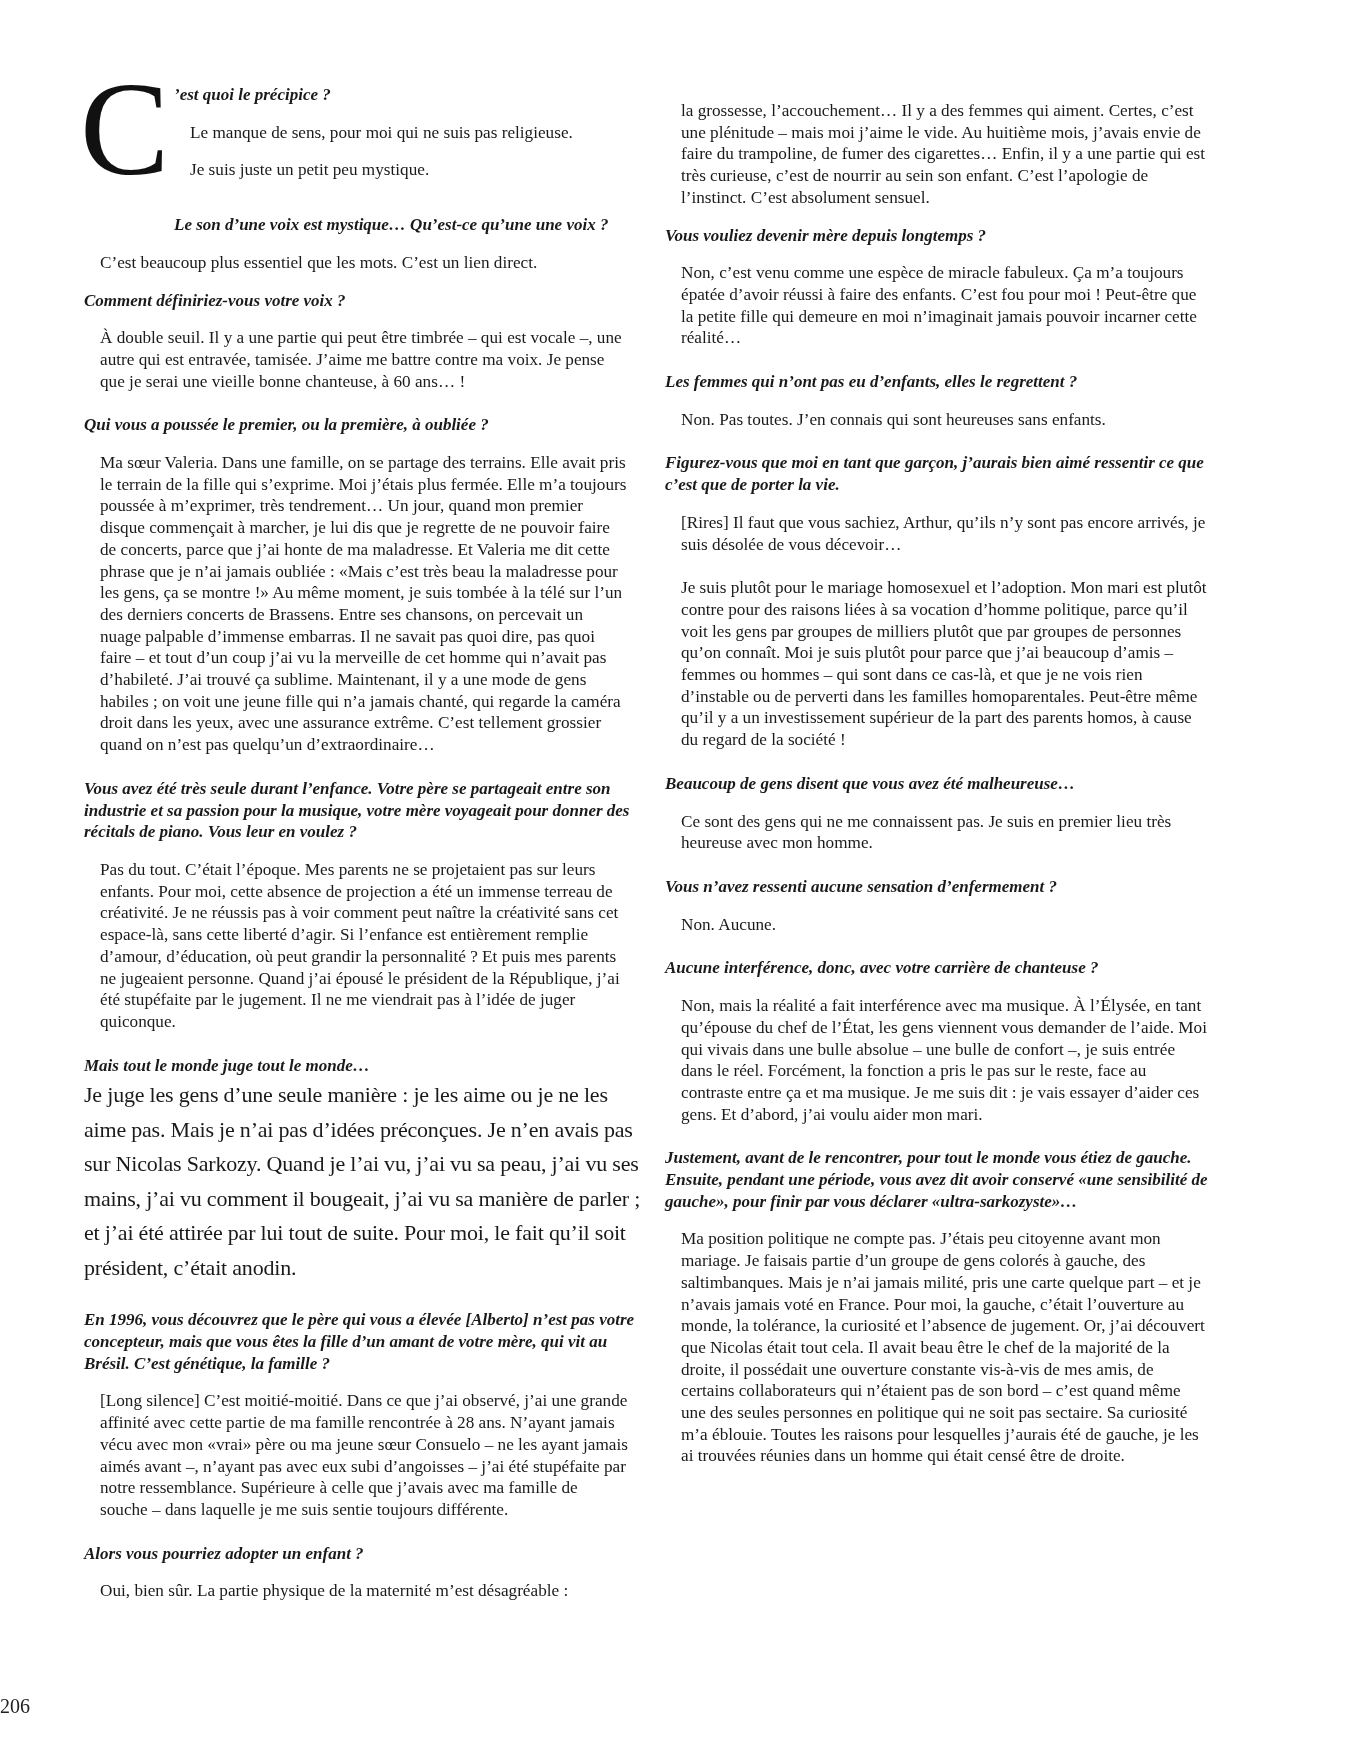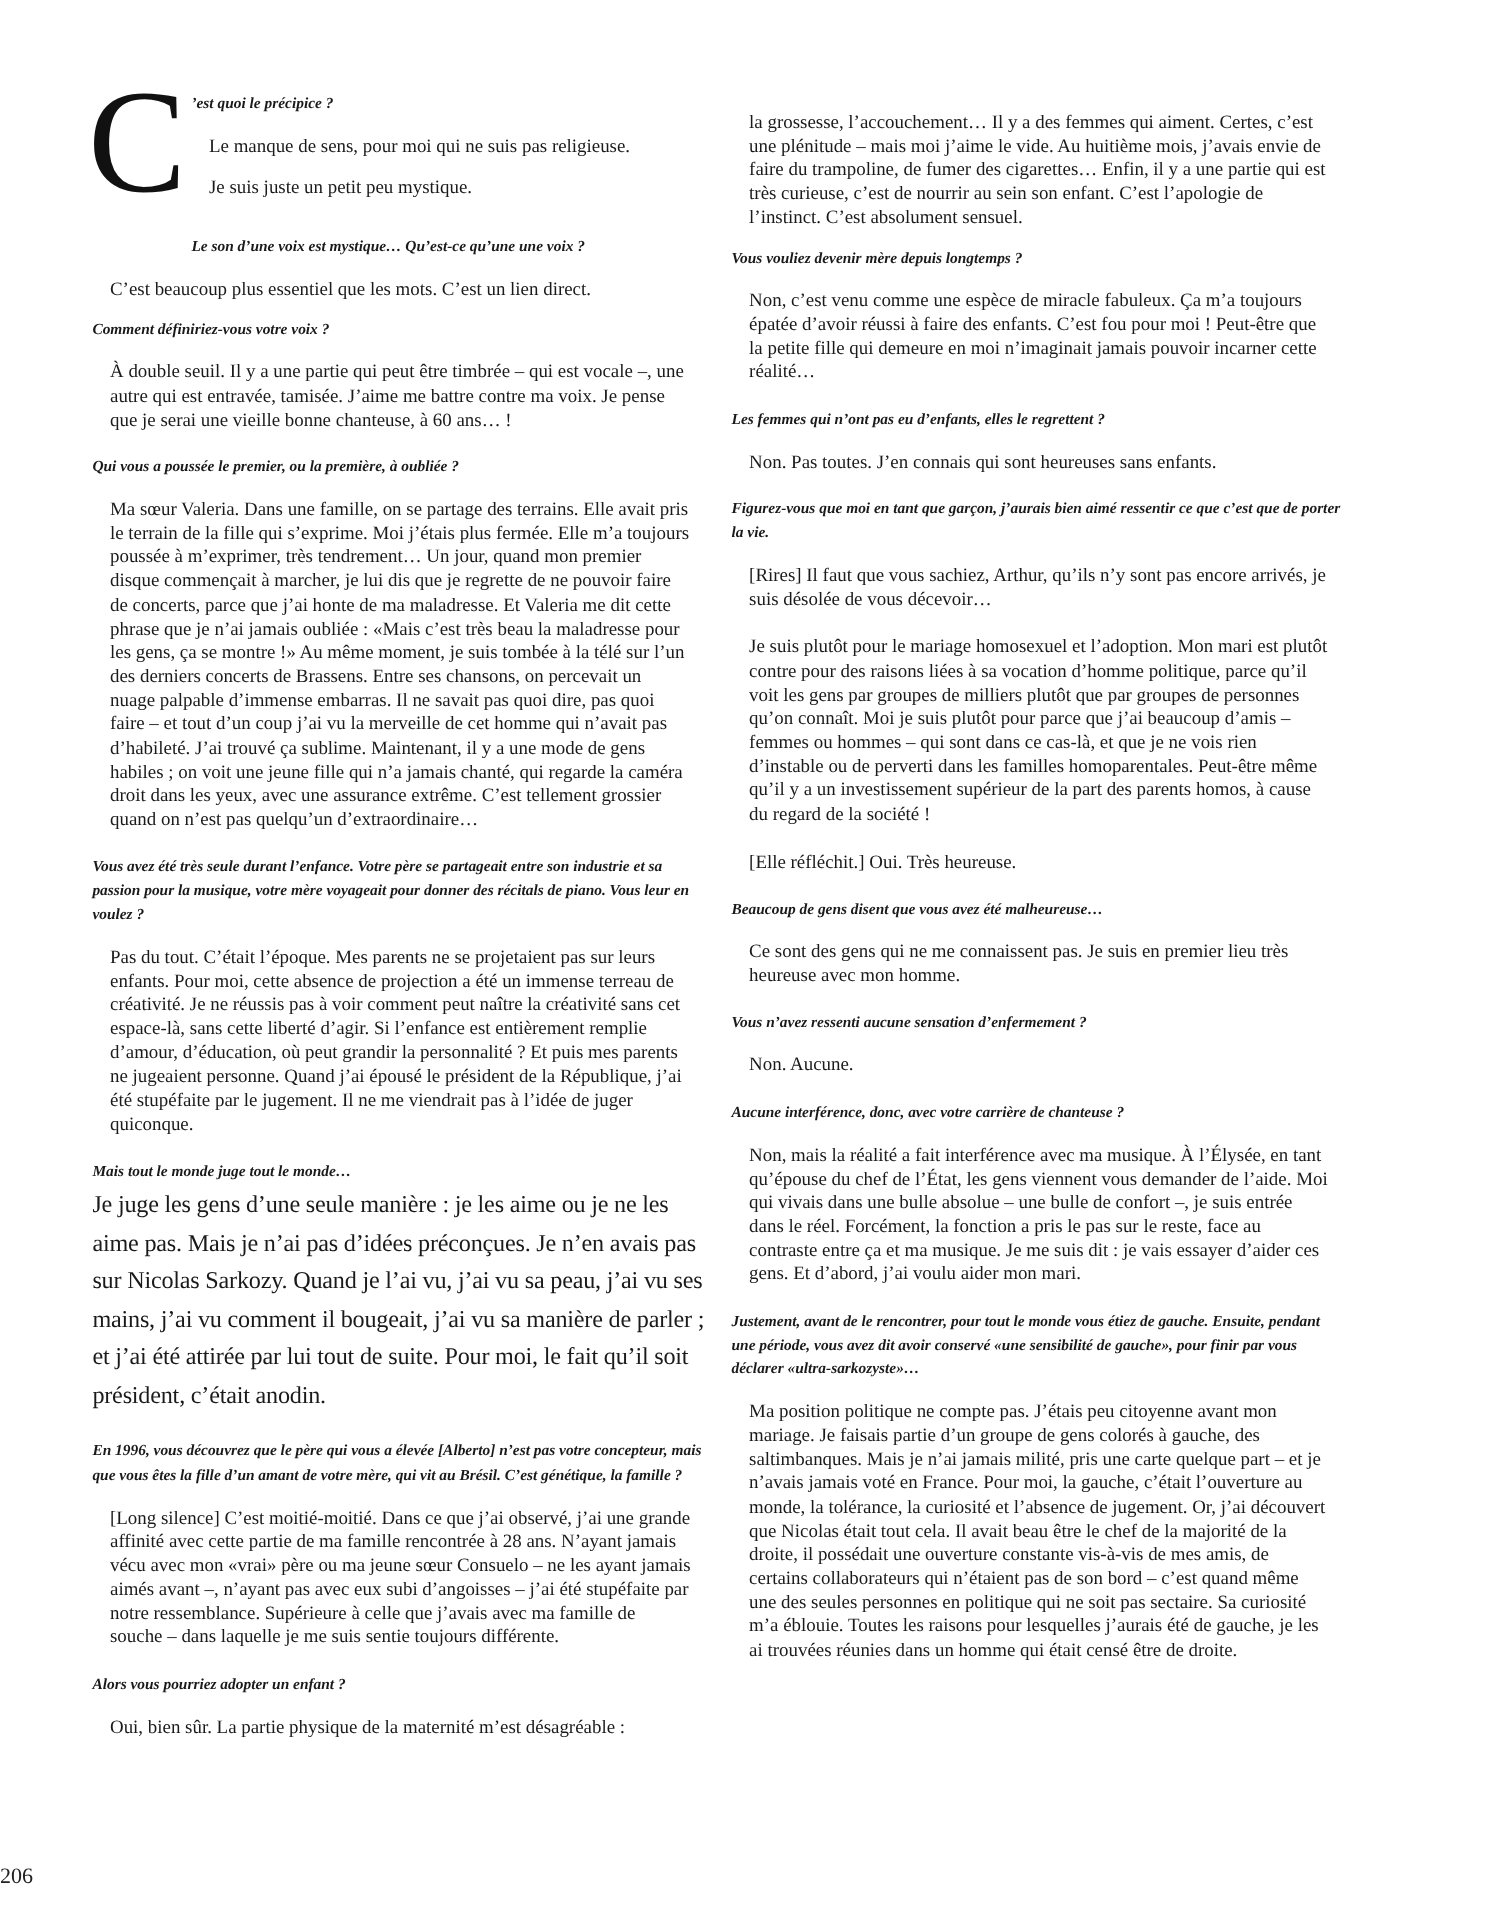--- a/index.html
+++ b/index.html
@@ -2,21 +2,21 @@
 <html><head>
 <meta charset="utf-8">
 <style>
   html, body { margin:0; padding:0; background:#ffffff; }
   body { width:1354px; height:1754px; position:relative; overflow:hidden;
          font-family:"Liberation Serif","DejaVu Serif",serif; color:#1a1a1a; }
   .col { position:absolute; top:84px; }
   .col-left { left:84px; width:560px; }
   .col-right { left:665px; width:560px; }
   .block { margin:0 0 22px 0; }
-  .q { font-style:italic; font-weight:bold; font-size:14px; line-height:21.7px; margin:0; }
+  .q { font-style:italic; font-weight:bold; font-size:17px; line-height:21.7px; margin:0; }
   .a { font-size:17.2px; line-height:21.7px; margin:16px; }
   .pull { font-size:22px; line-height:34.5px; margin:2px 0 24px 0; letter-spacing:-0.2px; }
   .dropcap-wrap { position:relative; }
   .dropcap { position:absolute; left:-4px; top:-22px; font-size:134px; line-height:1; font-family:"Liberation Serif","DejaVu Serif",serif; font-weight:normal; color:#111; }
   .indent { padding-left:90px; }
   .gap { height:17px; }
   .pagenum { position:absolute; top:1695px; left:0; width:1354px; text-align:left;
              font-size:20px; color:#222; }
 </style>
 </head>
@@ -74,21 +74,20 @@
     <p class="a">Non. Pas toutes. J’en connais qui sont heureuses sans enfants.</p>
   </div>
   <div class="block">
     <p class="q">Figurez-vous que moi en tant que garçon, j’aurais bien aimé ressentir ce que c’est que de porter la vie.</p>
     <p class="a">[Rires] Il faut que vous sachiez, Arthur, qu’ils n’y sont pas encore arrivés, je suis désolée de vous décevoir…</p>
   </div>
   <div class="block">
     <p class="a">Je suis plutôt pour le mariage homosexuel et l’adoption. Mon mari est plutôt contre pour des raisons liées à sa vocation d’homme politique, parce qu’il voit les gens par groupes de milliers plutôt que par groupes de personnes qu’on connaît. Moi je suis plutôt pour parce que j’ai beaucoup d’amis – femmes ou hommes – qui sont dans ce cas-là, et que je ne vois rien d’instable ou de perverti dans les familles homoparentales. Peut-être même qu’il y a un investissement supérieur de la part des parents homos, à cause du regard de la société !</p>
   </div>
   <div class="block">
-    <p class="a">[Elle réfléchit.] Oui. Très heureuse.</p>
   </div>
   <div class="block">
     <p class="q">Beaucoup de gens disent que vous avez été malheureuse…</p>
     <p class="a">Ce sont des gens qui ne me connaissent pas. Je suis en premier lieu très heureuse avec mon homme.</p>
   </div>
   <div class="block">
     <p class="q">Vous n’avez ressenti aucune sensation d’enfermement ?</p>
     <p class="a">Non. Aucune.</p>
   </div>
   <div class="block">

